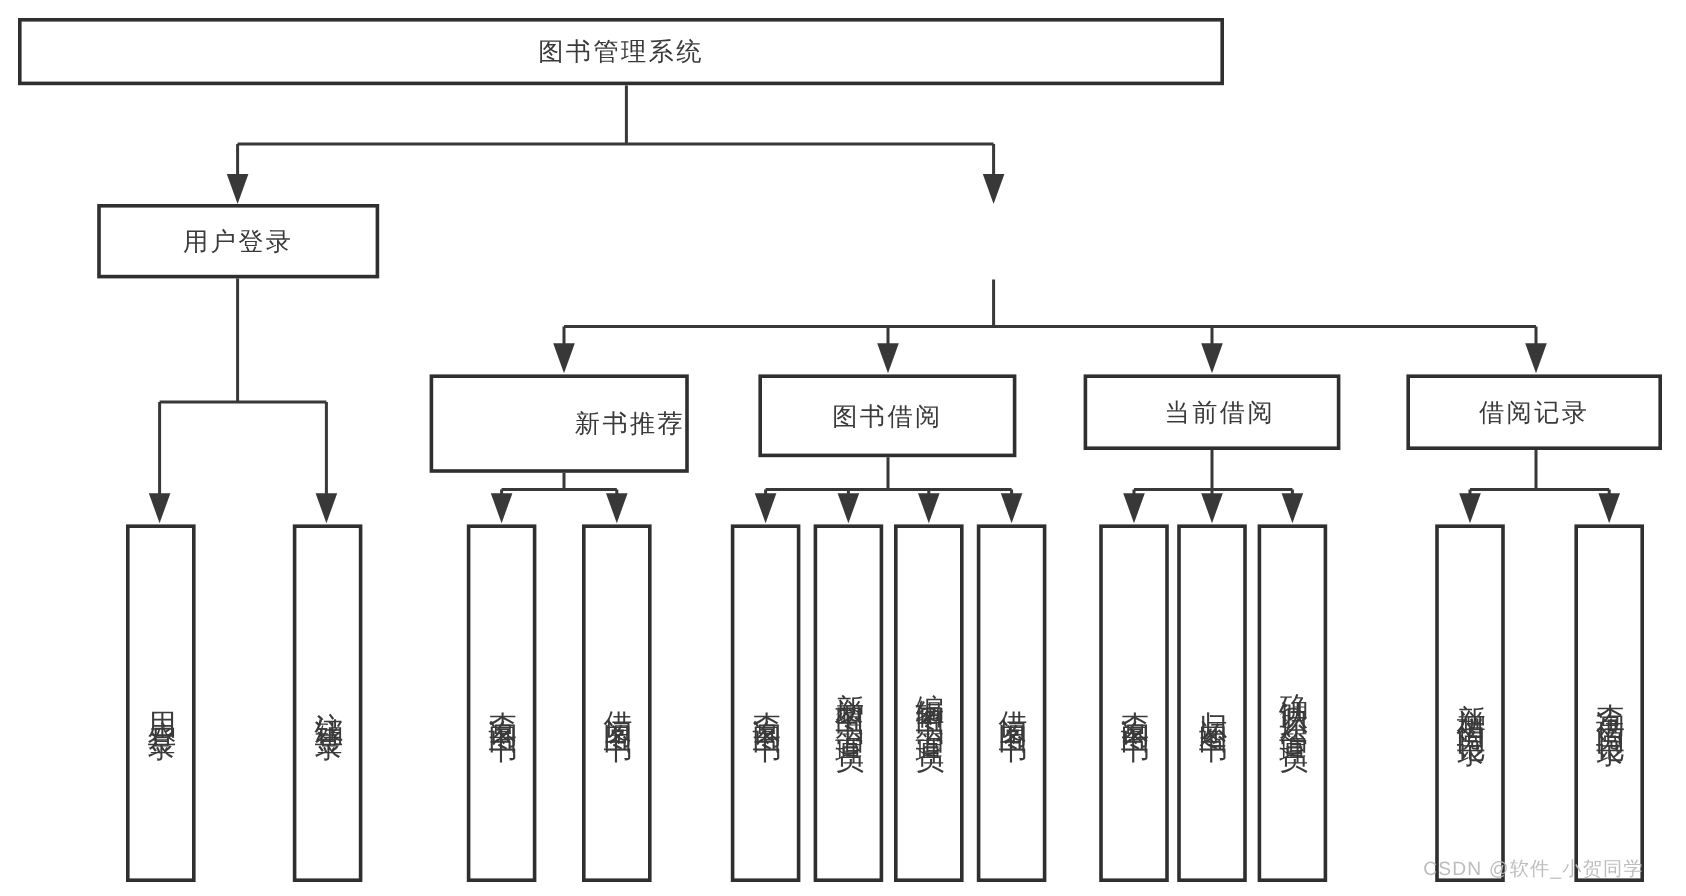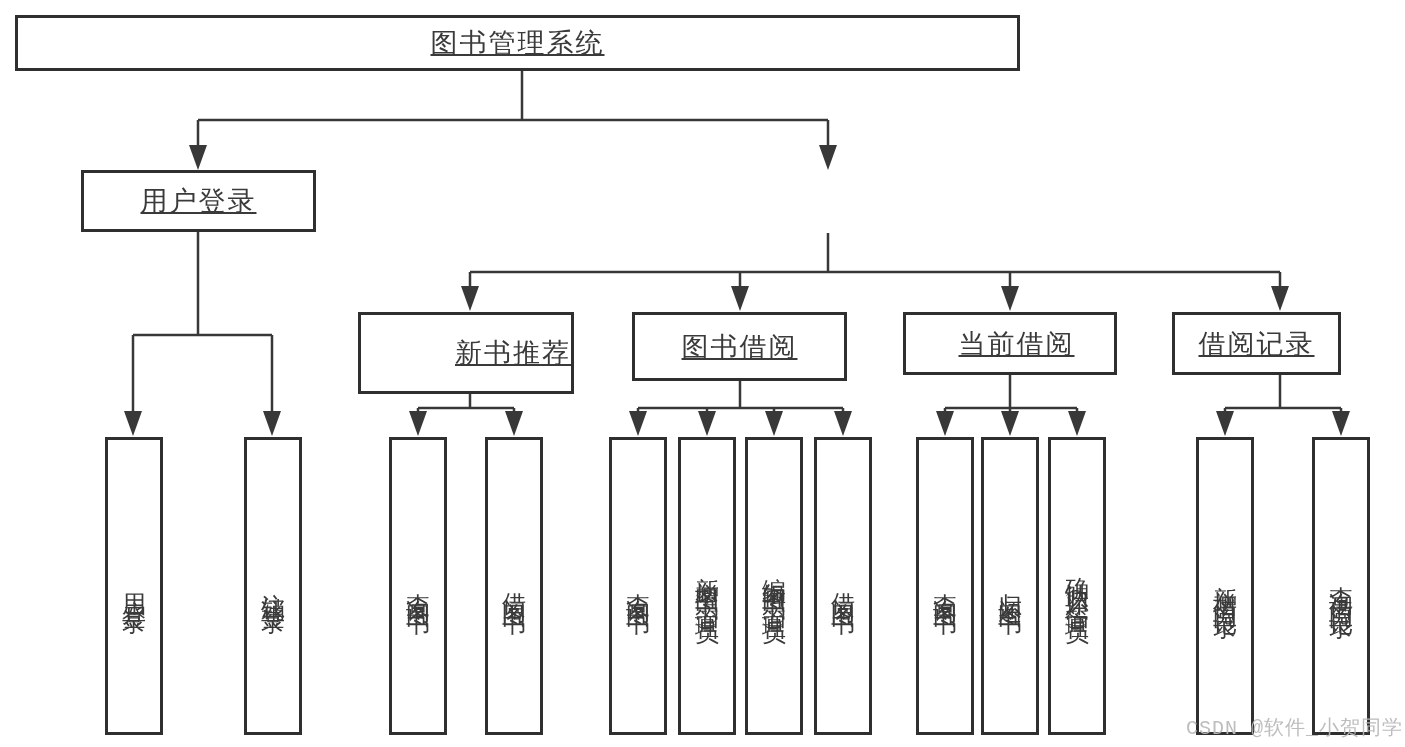--- a/index.html
+++ b/index.html
@@ -21,44 +21,42 @@
     position: absolute;
     background: #ffffff;
     border: 3px solid #2f2f2f;
     box-sizing: border-box;
     display: flex;
     align-items: center;
     justify-content: center;
     color: #3a3a3a;
   }
   .h-node span {
-    font-size: 27px;
+    font-size: 21px;
     letter-spacing: 2px;
     white-space: nowrap;
-    text-decoration: underline;
   }
   .v-node span {
     writing-mode: vertical-rl;
     text-orientation: mixed;
     font-size: 24px;
     letter-spacing: 0.26em;
     line-height: 1;
     white-space: nowrap;
   }
   .watermark {
     position: absolute;
     left: 1186px;
     top: 714px;
     width: 215px;
-    font-size: 20px;
+    font-size: 16px;
     color: rgba(185,185,185,0.95);
     letter-spacing: 1px;
     white-space: nowrap;
     z-index: 5;
-    font-family: Liberation Mono, monospace;
   }
 </style>
 </head>
 <body>
 
 <div class="canvas">
 
   <svg class="connectors" viewBox="0 0 1405 747" xmlns="http://www.w3.org/2000/svg">
 
     <path fill="none" stroke="#383838" stroke-width="2.5" d="
@@ -104,21 +102,21 @@
 
   <div class="node h-node" style="left:358px; top:312px; width:216px; height:82px;justify-content:flex-end;">
     <span>新书推荐</span>
   </div>
   <div class="node h-node" style="left:632px; top:312px; width:215px; height:69px;">
     <span>图书借阅</span>
   </div>
   <div class="node h-node" style="left:903px; top:312px; width:214px; height:63px;padding-left:13px;">
     <span>当前借阅</span>
   </div>
-  <div class="node h-node" style="left:1172px; top:312px; width:169px; height:63px;">
+  <div class="node h-node" style="left:1172px; top:312px; width:213px; height:63px;">
     <span>借阅记录</span>
   </div>
 
   <div class="node v-node" style="left:105px; top:437px; width:58px; height:298px;">
     <span>用户登录</span>
   </div>
   <div class="node v-node" style="left:244px; top:437px; width:58px; height:298px;">
     <span>注销登录</span>
   </div>
 

